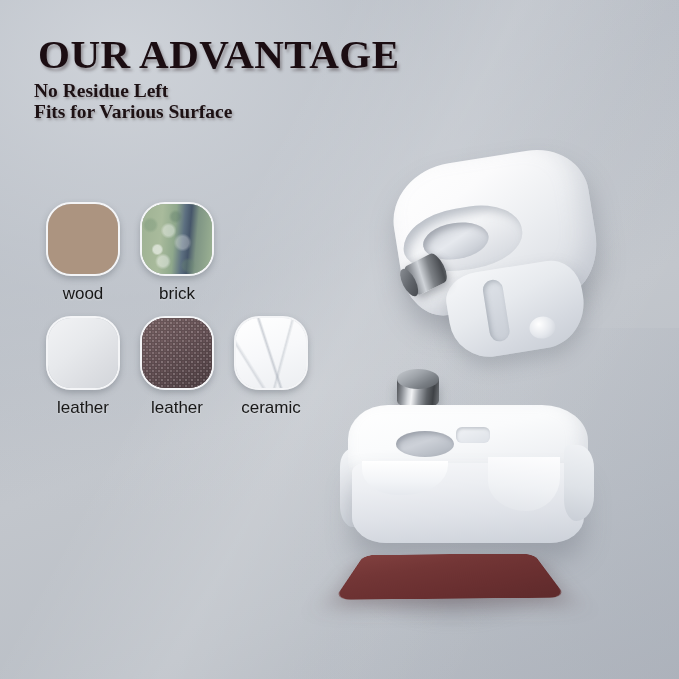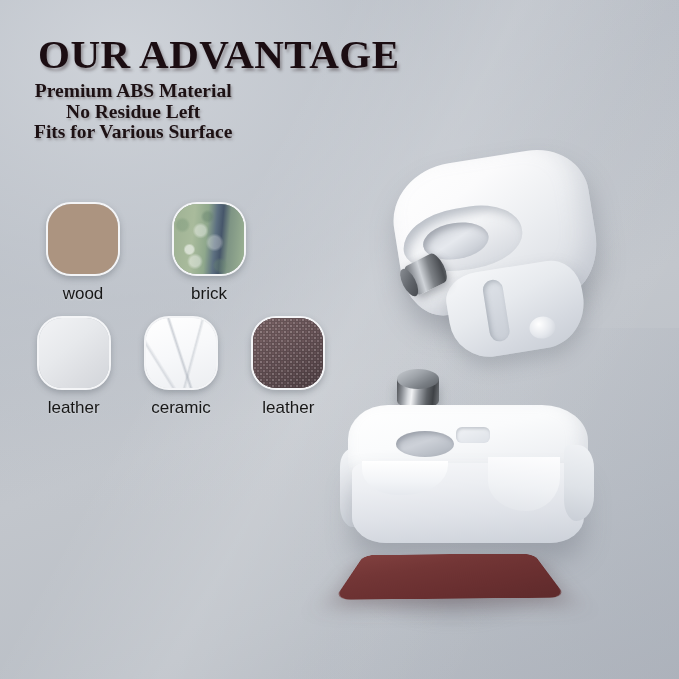--- a/index.html
+++ b/index.html
@@ -9,21 +9,20 @@
   }
   #page {
     position: relative;
     width: 679px;
     height: 679px;
     overflow: hidden;
     font-family: "Liberation Sans", sans-serif;
     background:
       radial-gradient(120% 95% at 18% 8%, rgba(208,212,218,0.95) 0%, rgba(196,201,208,0.55) 38%, rgba(180,186,195,0.0) 72%),
       linear-gradient(160deg, #aeb4bd 0%, #b7bcc4 28%, #c2c6cc 55%, #babfc6 78%, #b0b5bd 100%);
-    text-align: center;
   }
   
   .bg-sheen {
     position: absolute;
     left: -10%;
     top: -12%;
     width: 130%;
     height: 130%;
     background: linear-gradient(118deg,
         rgba(255,255,255,0.00) 0%,
@@ -72,21 +71,20 @@
   
   .swatch-grid {
     position: absolute;
     left: 36px;
     top: 202px;
     width: 290px;
   }
   .swatch-row {
     display: flex;
     margin-bottom: 12px;
-    gap: 32px;
   }
   .swatch-cell {
     width: 94px;
     display: flex;
     flex-direction: column;
     align-items: center;
   }
   .swatch {
     position: relative;
     width: 74px;
@@ -391,21 +389,20 @@
 <body>
 
 <div id="page">
 
   <div class="bg-sheen"></div>
   <div class="bg-corner"></div>
 
   <div class="headline">OUR ADVANTAGE</div>
 
   <div class="features">
-    <div>Premium ABS Material</div>
     <div>No Residue Left</div>
     <div>Fits for Various Surface</div>
   </div>
 
   <div class="swatch-grid">
 
     <div class="swatch-row">
       <div class="swatch-cell">
         <div class="swatch">
           <div class="swatch-inner tex-wood"></div>
@@ -422,29 +419,29 @@
 
     <div class="swatch-row">
       <div class="swatch-cell">
         <div class="swatch">
           <div class="swatch-inner tex-plastic"></div>
         </div>
         <div class="swatch-label">leather</div>
       </div>
       <div class="swatch-cell">
         <div class="swatch">
+          <div class="swatch-inner tex-leather"></div>
+        </div>
+        <div class="swatch-label">leather</div>
+      </div>
+      <div class="swatch-cell">
+        <div class="swatch">
           <div class="swatch-inner tex-ceramic"></div>
         </div>
         <div class="swatch-label">ceramic</div>
-      </div>
-      <div class="swatch-cell">
-        <div class="swatch">
-          <div class="swatch-inner tex-leather"></div>
-        </div>
-        <div class="swatch-label">leather</div>
       </div>
     </div>
 
     <div class="swatch-row">
     </div>
 
   </div>
 
   <div class="product-stage">
 

